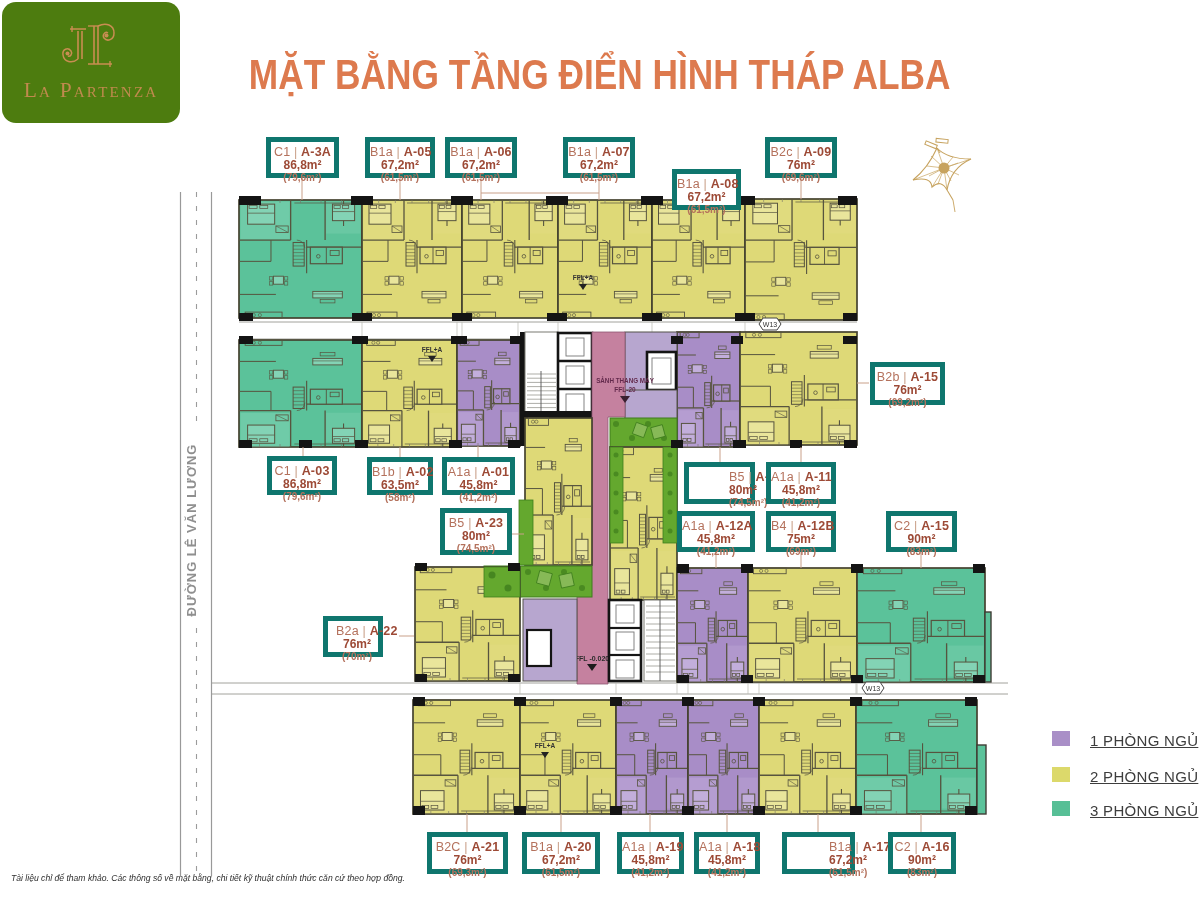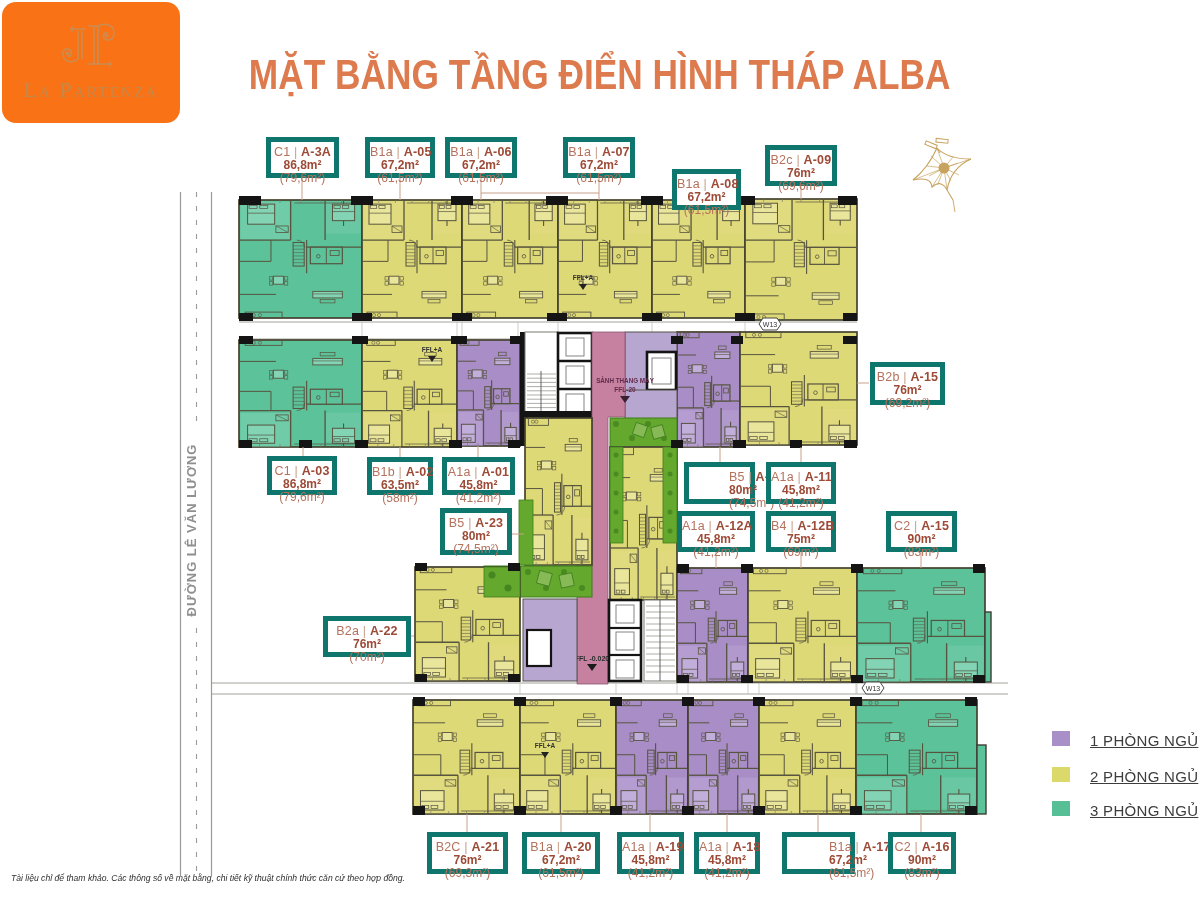--- a/index.html
+++ b/index.html
@@ -1,27 +1,27 @@
 <!DOCTYPE html>
 <html><head><meta charset="utf-8">
 <style>
 html,body{margin:0;padding:0;background:#fff;}
 #page{position:relative;width:1200px;height:898px;background:#fff;overflow:hidden;font-family:"Liberation Sans",sans-serif;}
 .lbl{position:absolute;background:#fff;border:5px solid #0f766e;text-align:center;box-sizing:border-box;padding-top:3px;line-height:1.12;}
 .l1{font-size:12.5px;color:#b4715c;letter-spacing:0.2px;white-space:nowrap;}
 .l1 b{color:#9d4a36;}
 .l1 .sep{color:#c9a089;}
 .l2{font-size:12px;font-weight:bold;color:#9d4a36;}
-.l3{font-size:12px;color:#b4715c;}
+.l3{font-size:10px;color:#b4715c;font-weight:bold;}
 .leg{position:absolute;font-size:15px;color:#3d3d3d;letter-spacing:0.3px;white-space:nowrap;text-decoration:underline;}
 </style></head>
 <body>
 <div id="page">
 
-<div style="position:absolute;left:2px;top:2px;width:178px;height:121px;background:#f97316;border-radius:14px;">
+<div style="position:absolute;left:2px;top:2px;width:178px;height:121px;background:#4d7c0f;border-radius:14px;">
 <svg width="178" height="121" viewBox="0 0 178 121" style="position:absolute;left:0;top:0">
 
 <g stroke="#c98d52" fill="none" stroke-width="1.6">
 <path d="M68,27 L84,27 M70,24 L70,30" stroke-width="1.4"></path>
 <path d="M76,29 L76,57 M80,29 L80,57"></path>
 <path d="M76,57 C70,62 62,60 61,53 C60,47 66,45 69,49 C71,52 68,55 66,54" stroke-width="1.5"></path>
 <circle cx="65.5" cy="51.5" r="2" fill="#c98d52" stroke="none"></circle>
 <path d="M92,24 L92,62 M96,24 L96,62"></path>
 <path d="M96,24 C104,20 112,23 112,31 C112,38 105,40 102,36 C100,33 103,29 106,31" stroke-width="1.5"></path>
 <circle cx="104.5" cy="33.5" r="2" fill="#c98d52" stroke="none"></circle>
@@ -1548,21 +1548,21 @@
 <div class="l2">67,2m²</div>
 <div class="l3">(61,5m²)</div>
 </div>
 
 <div class="lbl" style="left:672px;top:137px;width:69px;height:41px;margin-top:32px;">
 <div class="l1">B1a <span class="sep">|</span> <b>A-08</b></div>
 <div class="l2">67,2m²</div>
 <div class="l3">(61,5m²)</div>
 </div>
 
-<div class="lbl" style="left:765px;top:137px;width:72px;height:41px;margin-top:8px;">
+<div class="lbl" style="left:765px;top:137px;width:72px;height:41px;">
 <div class="l1">B2c <span class="sep">|</span> <b>A-09</b></div>
 <div class="l2">76m²</div>
 <div class="l3">(69,6m²)</div>
 </div>
 
 <div class="lbl" style="left:267px;top:456px;width:70px;height:39px;">
 <div class="l1">C1 <span class="sep">|</span> <b>A-03</b></div>
 <div class="l2">86,8m²</div>
 <div class="l3">(79,6m²)</div>
 </div>
@@ -1614,21 +1614,21 @@
 <div class="l2">75m²</div>
 <div class="l3">(69m²)</div>
 </div>
 
 <div class="lbl" style="left:886px;top:511px;width:71px;height:41px;">
 <div class="l1">C2 <span class="sep">|</span> <b>A-15</b></div>
 <div class="l2">90m²</div>
 <div class="l3">(83m²)</div>
 </div>
 
-<div class="lbl" style="left:323px;top:616px;width:88px;height:41px;">
+<div class="lbl" style="left:323px;top:616px;width:60px;height:41px;padding-left:8px;">
 <div class="l1">B2a <span class="sep">|</span> <b>A-22</b></div>
 <div class="l2">76m²</div>
 <div class="l3">(70m²)</div>
 </div>
 
 <div class="lbl" style="left:427px;top:832px;width:81px;height:42px;">
 <div class="l1">B2C <span class="sep">|</span> <b>A-21</b></div>
 <div class="l2">76m²</div>
 <div class="l3">(69,3m²)</div>
 </div>

